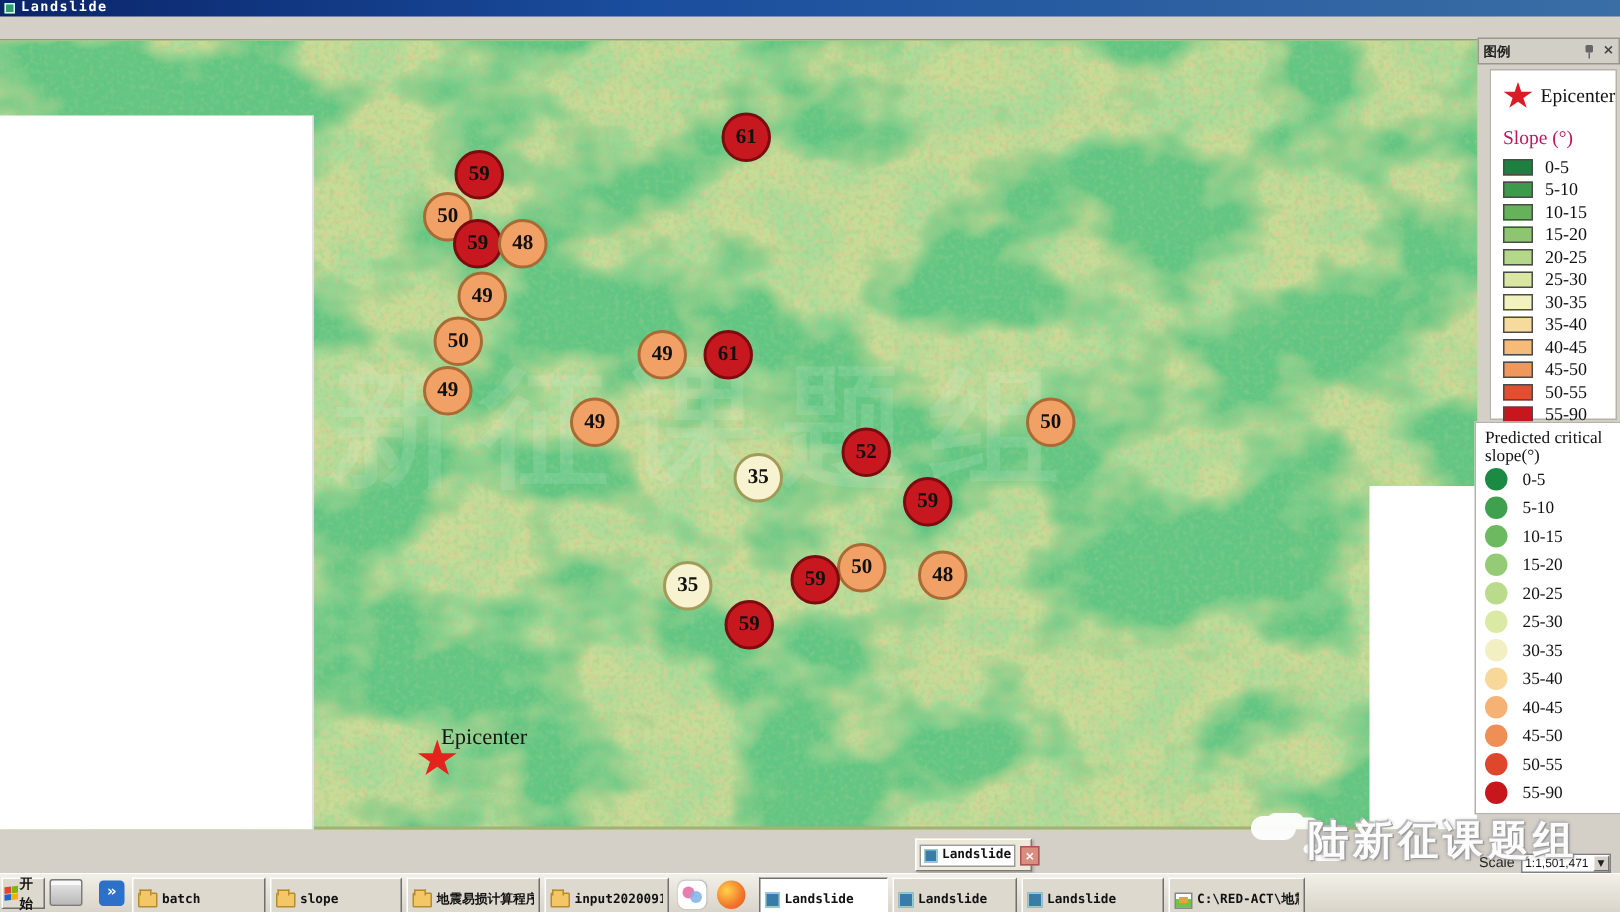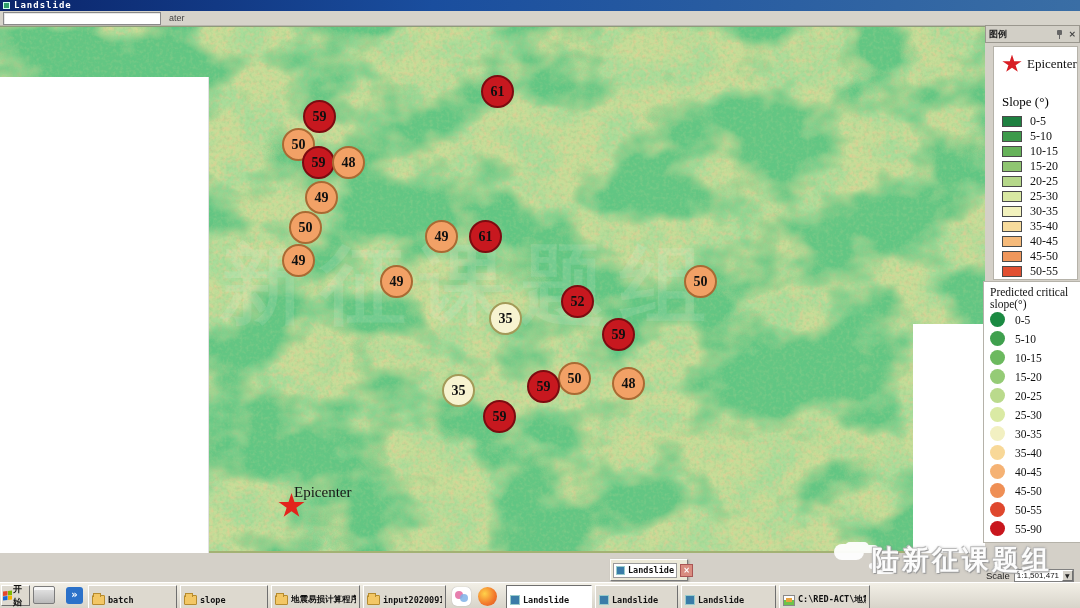--- a/index.html
+++ b/index.html
@@ -46,21 +46,21 @@
   .pin-icon::before{content:"";position:absolute;left:1px;top:0;width:5px;height:5px;background:#666;border-radius:1px;}
   .pin-icon::after{content:"";position:absolute;left:3px;top:5px;width:1px;height:4px;background:#666;}
   .x-icon{font:bold 9px/9px "DejaVu Sans",sans-serif;color:#444;}
 
   .legend-panel{position:absolute;background:#fff;border:1px solid #b5b2a9;}
   .legend1{left:993px;top:46px;width:85px;height:234px;padding:6px 0 0 8px;}
   .leg-epi-row{display:flex;align-items:center;height:22px;}
   .leg-star{width:20px;height:19px;background:#d81e24;
     clip-path:polygon(50% 0%,61% 35%,98% 35%,68% 57%,79% 91%,50% 70%,21% 91%,32% 57%,2% 35%,39% 35%);}
   .leg-epi-lbl{font:13px "Liberation Serif",serif;margin-left:5px;color:#111;}
-  .leg-slope-title{font:13px "Liberation Serif",serif;color:#000000;margin:19px 0 4px 0;}
+  .leg-slope-title{font:13px "Liberation Serif",serif;color:#be185d;margin:9px 0 4px 0;}
   .leg-row{display:flex;align-items:center;height:15px;}
   .leg-swatch{width:20px;height:11px;border:1px solid #4a4a4a;flex:none;}
   .leg-lbl{font:12px "Liberation Serif",serif;color:#111;margin-left:8px;}
 
   .legend2{left:983px;top:281px;width:106px;height:262px;padding:4px 0 0 6px;}
   .leg2-title{font:11.5px "Liberation Serif",serif;color:#111;line-height:12px;}
   .leg2-row{display:flex;align-items:center;height:19px;}
   .leg-dot{width:15px;height:15px;border-radius:50%;flex:none;}
   .leg2-lbl{font:11.5px "Liberation Serif",serif;color:#111;margin-left:10px;}
 
@@ -135,24 +135,20 @@
 </head>
 <body>
 
 <div class="screen">
 
   <div class="titlebar">
     <span class="tb-ic"></span>
     <span class="tb-title">Landslide</span>
   </div>
 
-  <div class="toolbar">
-    <div class="combo"></div>
-    <span class="toolbar-text">ater</span>
-  </div>
 
   <div class="main"></div>
 
   <div class="map">
     <svg width="985" height="527" xmlns="http://www.w3.org/2000/svg">
       <defs>
         <filter id="f-mid" x="0" y="0" width="100%" height="100%">
           <feTurbulence type="fractalNoise" baseFrequency="0.025 0.030" numOctaves="4" seed="21"></feTurbulence>
           <feColorMatrix type="matrix" values="0 0 0 0 0.35  0 0 0 0 0.72  0 0 0 0 0.33  3.5 0 0 0 -1.4"></feColorMatrix>
         </filter>

